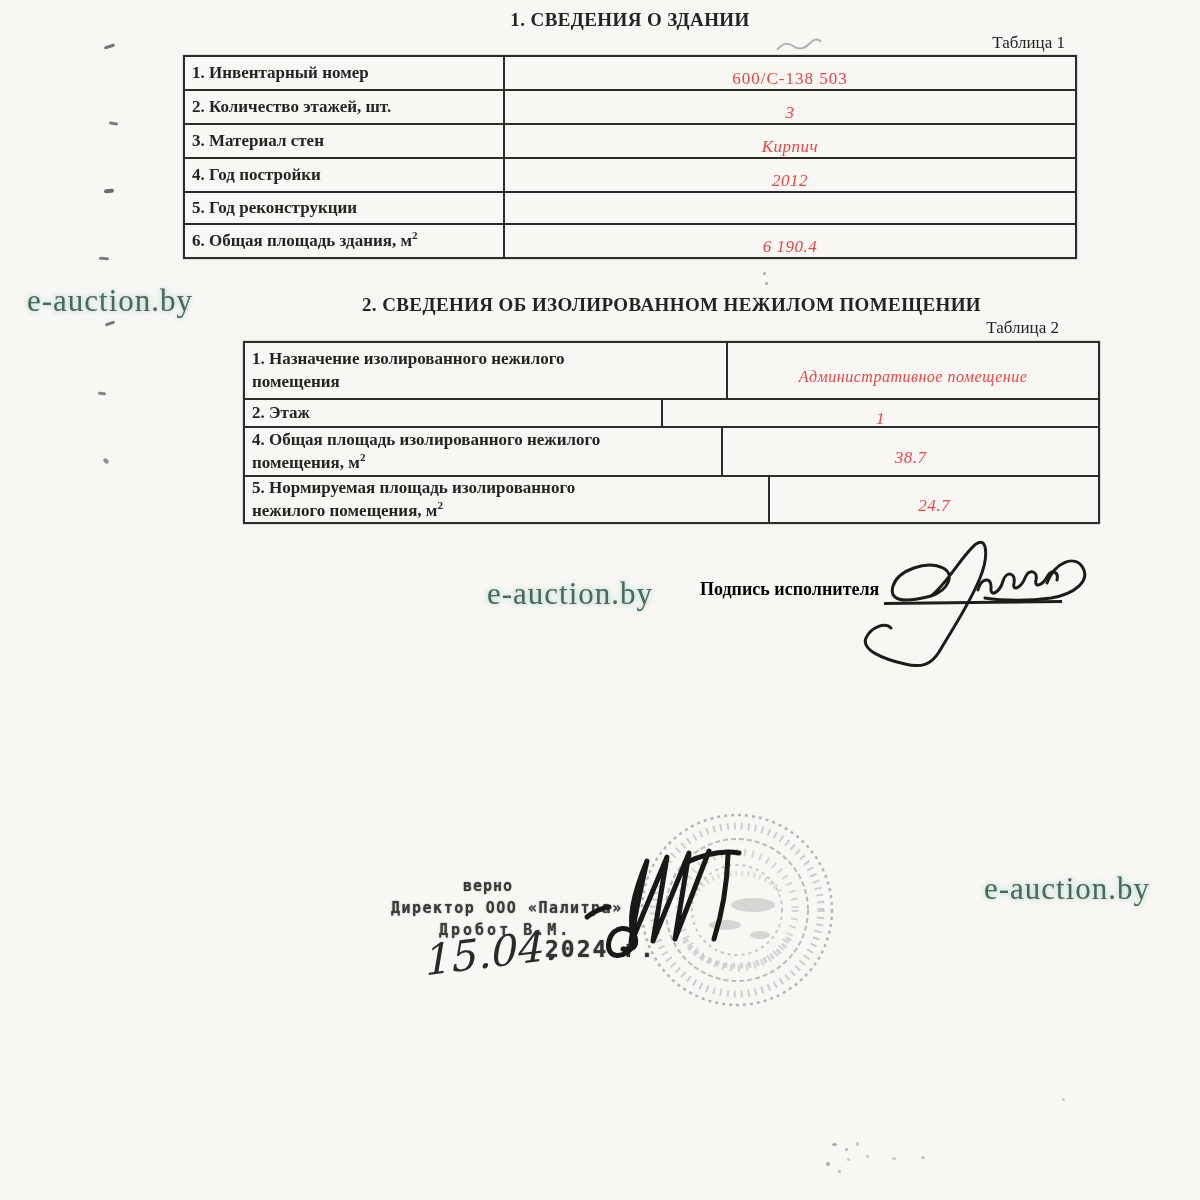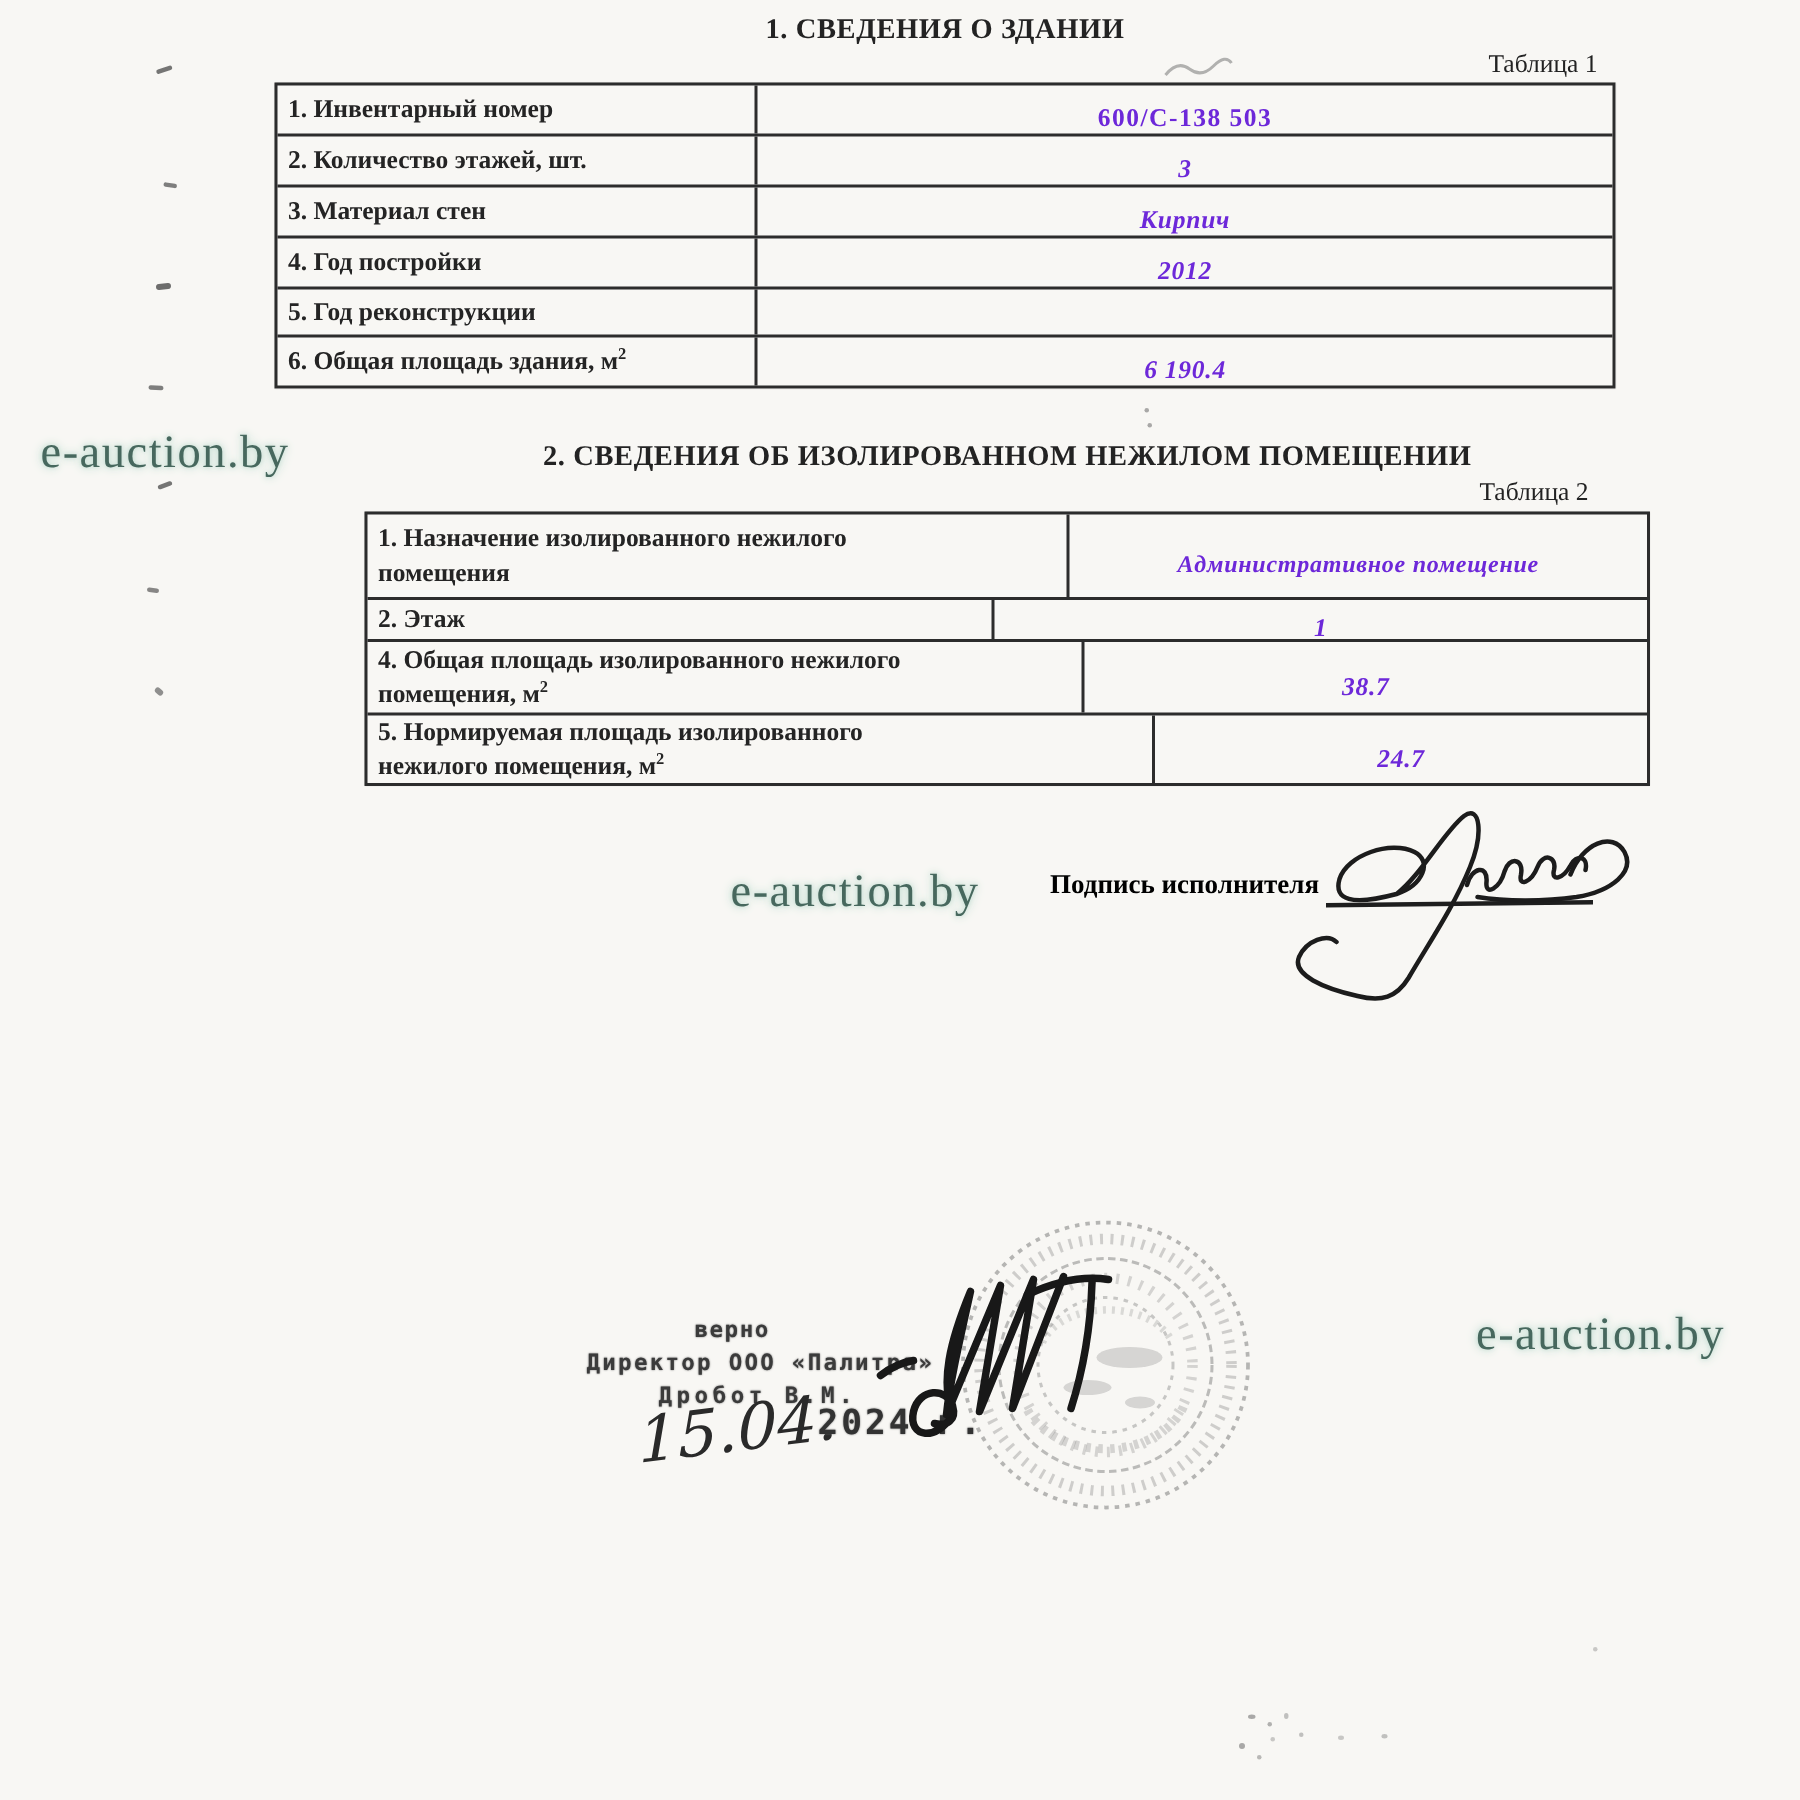--- a/index.html
+++ b/index.html
@@ -41,21 +41,21 @@
     border-right:2px solid #2c2c2c;
     padding:1px 10px 1px 7px;
     font-weight:bold;font-size:17px;
     display:flex;align-items:center;
     line-height:1.3;color:#242424;
   }
   .table1 .tlab{width:301px;}
   .table2 .tlab{width:399px;}
   .tval{
     flex:1;display:flex;align-items:center;justify-content:center;
-    font-style:italic;font-weight:bold;font-size:17px;color:#6d28d9;
+    font-style:italic;font-weight:normal;font-size:17px;color:#ef4444;
     letter-spacing:.5px;
     margin-top:12px;
   }
   .tval.plain{font-style:normal;letter-spacing:1px;}
   .tval.big{font-size:16px;}
   .nowrap .tlab span{white-space:nowrap;letter-spacing:-0.2px;}
   sup{font-size:11px;line-height:0;vertical-align:super;font-weight:bold;}
   
   .wm{
     position:absolute;
@@ -147,21 +147,21 @@
     </div>
   </div>
 
   <div class="wm wm1">e-auction.by</div>
 
   <div class="sec-title t2">2. СВЕДЕНИЯ ОБ ИЗОЛИРОВАННОМ НЕЖИЛОМ ПОМЕЩЕНИИ</div>
   <div class="tab-label tab2">Таблица 2</div>
 
   <div class="doc-table table2">
     <div class="trow" style="height:55px">
-      <div class="tlab" style="padding-right:60px">
+      <div class="tlab" style="padding-right:75px">
           <span>1. Назначение изолированного нежилого помещения</span>
         </div>
       <div class="tval big">Административное помещение</div>
     </div>
     <div class="trow" style="height:26px">
       <div class="tlab">
           <span>2. Этаж</span>
         </div>
       <div class="tval">1</div>
     </div>

